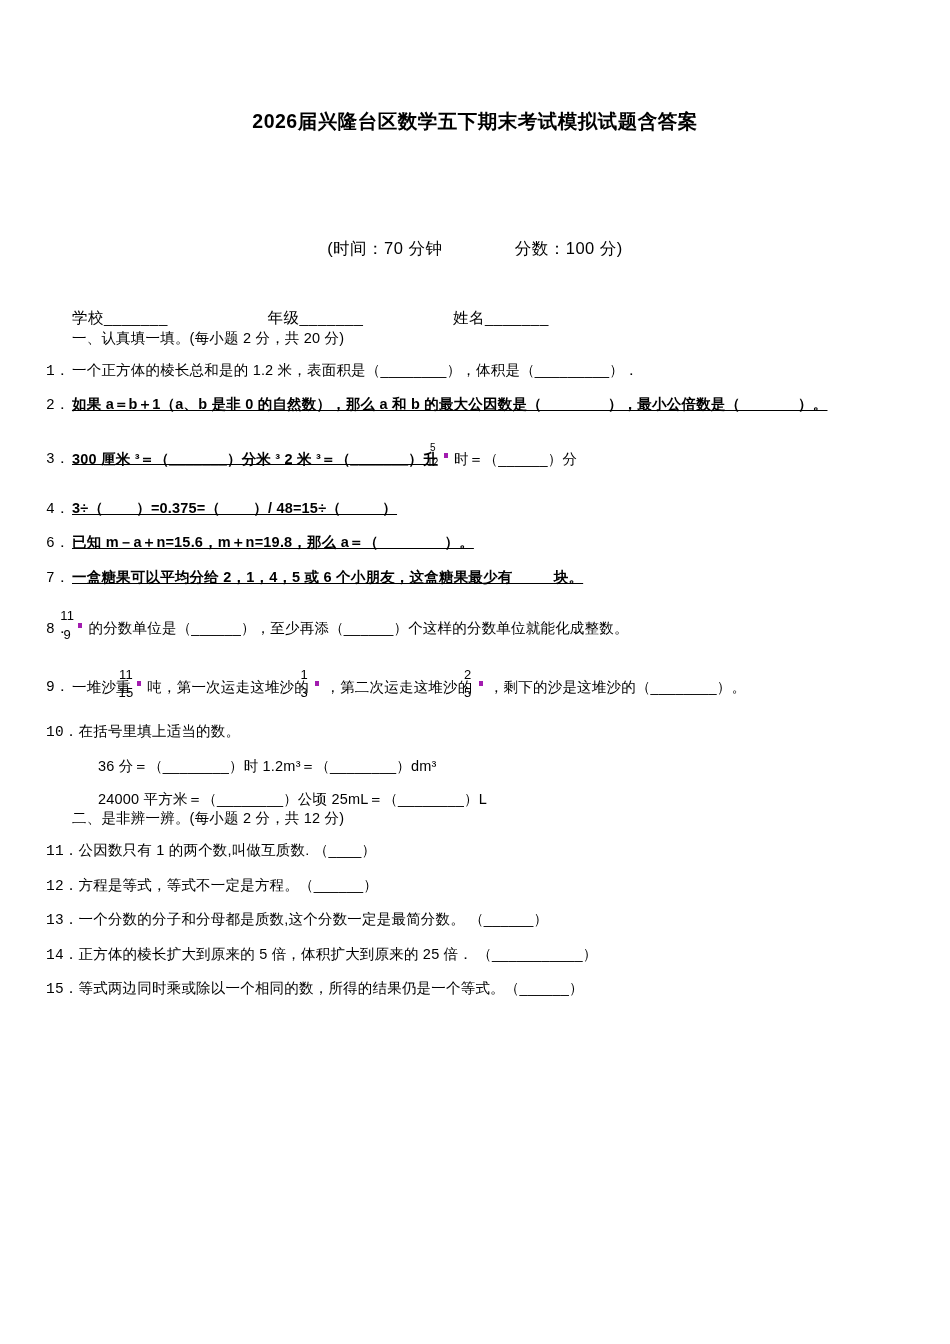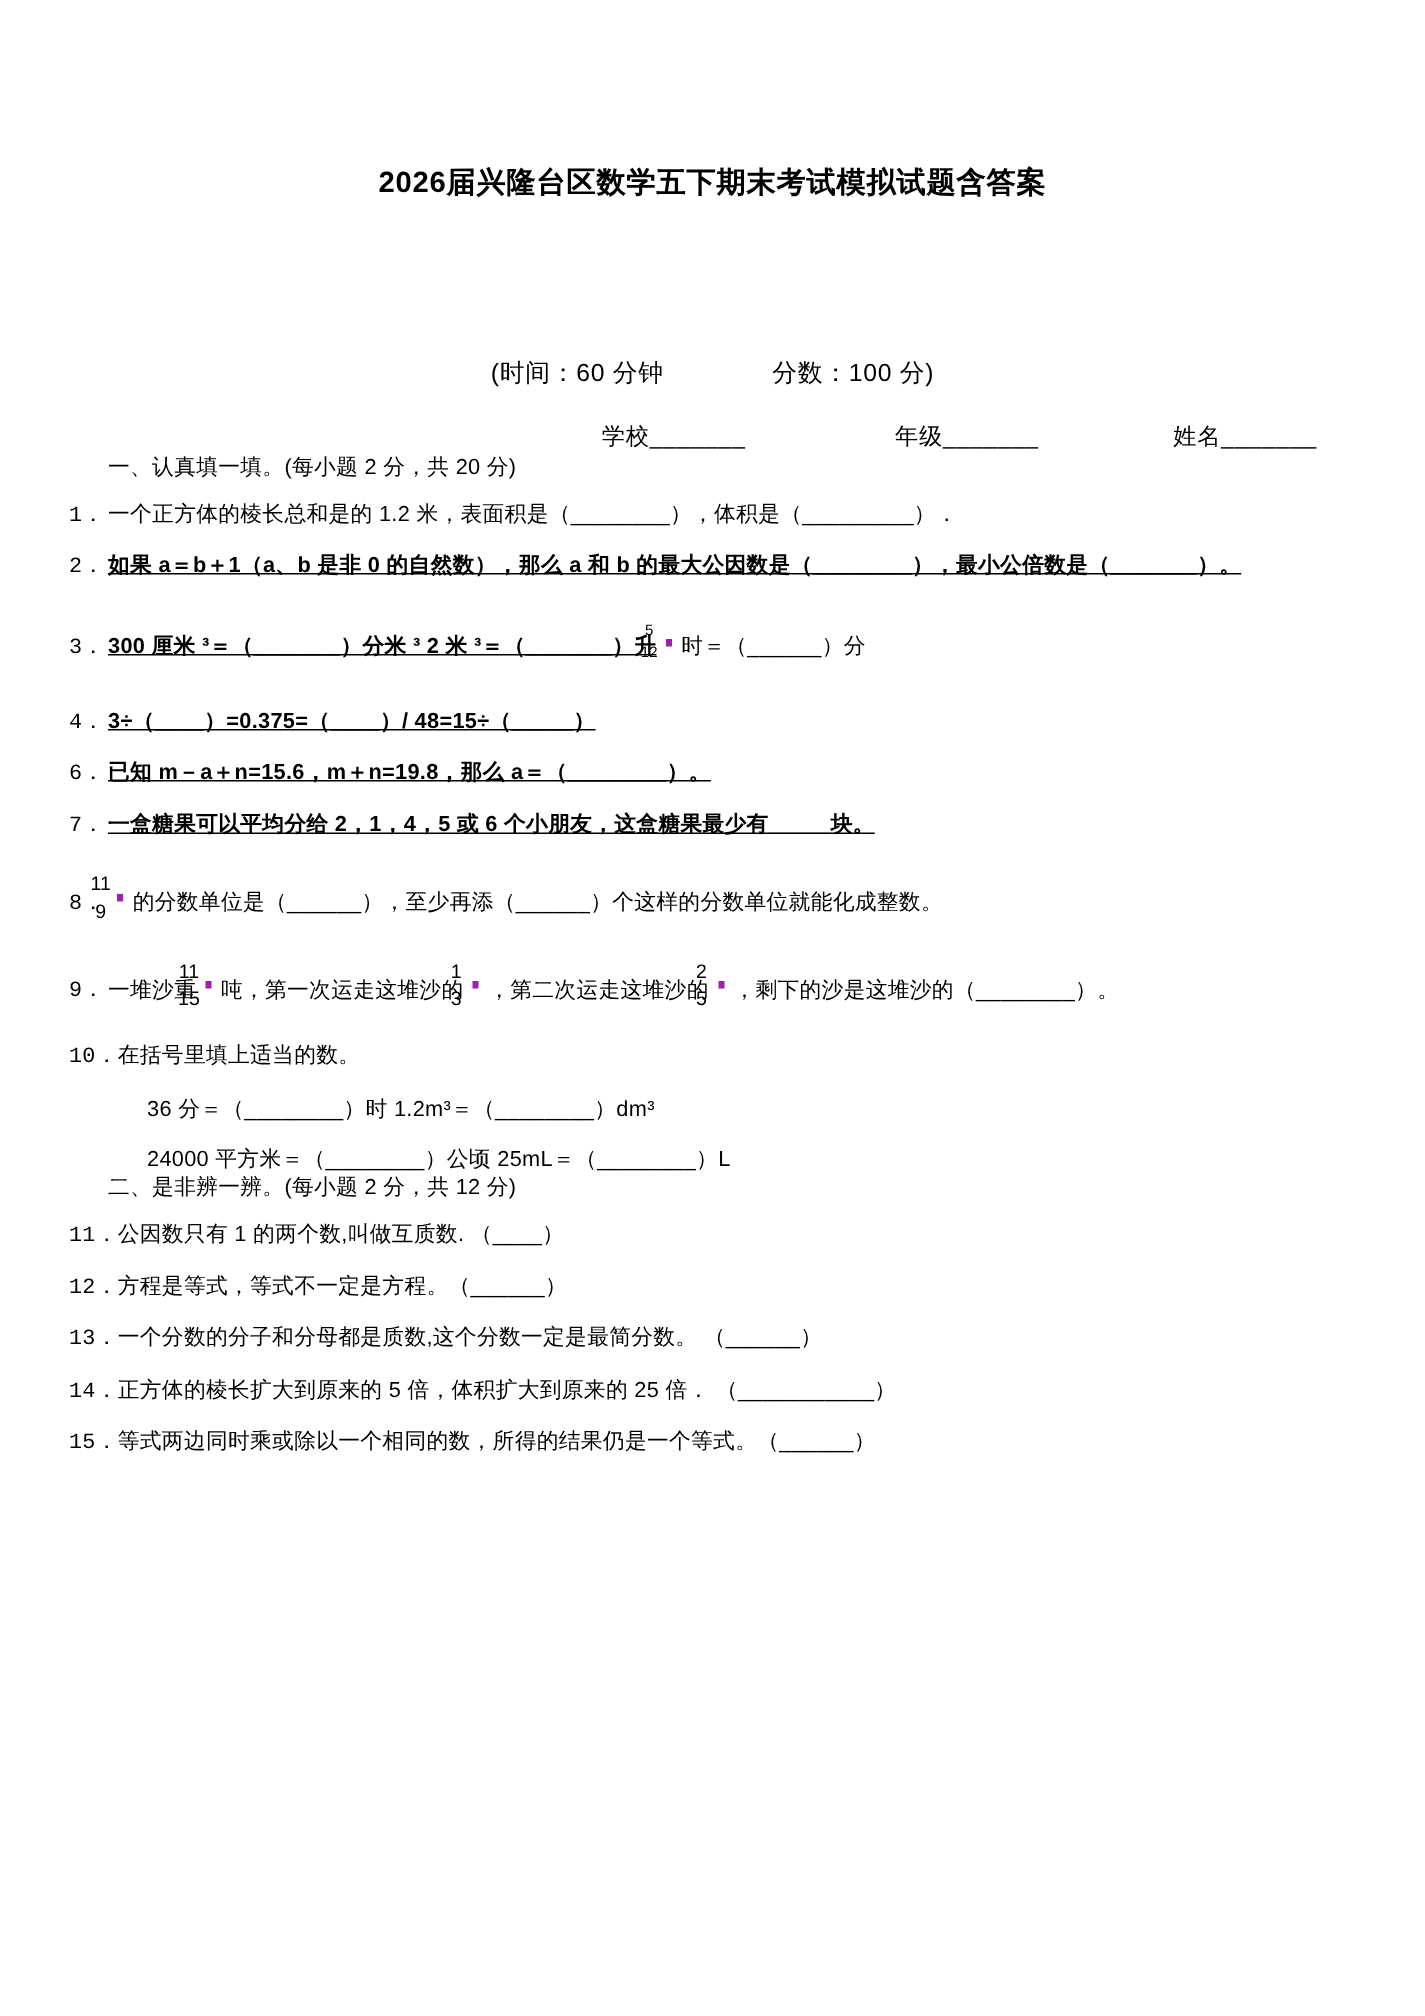--- a/index.html
+++ b/index.html
@@ -37,22 +37,22 @@
     margin-top: 103px;
     letter-spacing: 0.5px;
   }
   .meta-line .gap-wide {
     display: inline-block;
     width: 62px;
   }
   .fields-line {
     font-family: "Liberation Sans", sans-serif;
     font-size: 15.5px;
-    text-align: right;
-    margin-top: 21px;
+    text-align: left;
+    margin-top: 48px;
     letter-spacing: 0.5px;
   }
   .fields-line span.field {
     display: inline-block;
   }
   .fields-line .sp1 { display:inline-block; width: 90px; }
   .fields-line .sp2 { display:inline-block; width: 80px; }
 
   .section-head {
     font-family: "Liberation Sans", sans-serif;
@@ -112,21 +112,21 @@
   }
 </style>
 </head>
 <body>
 
 <div class="page">
 
   <div class="doc-title">2026届兴隆台区数学五下期末考试模拟试题含答案</div>
 
   <div class="meta-line">
-    <span>(时间：60 分钟</span>
+    <span>(时间：70 分钟</span>
     <span class="gap-wide"></span>
     <span>分数：100 分)</span>
   </div>
 
   <div class="fields-line">
     <span class="field">学校_______</span>
     <span class="sp1"></span>
     <span class="field">年级_______</span>
     <span class="sp2"></span>
     <span class="field">姓名_______</span>

